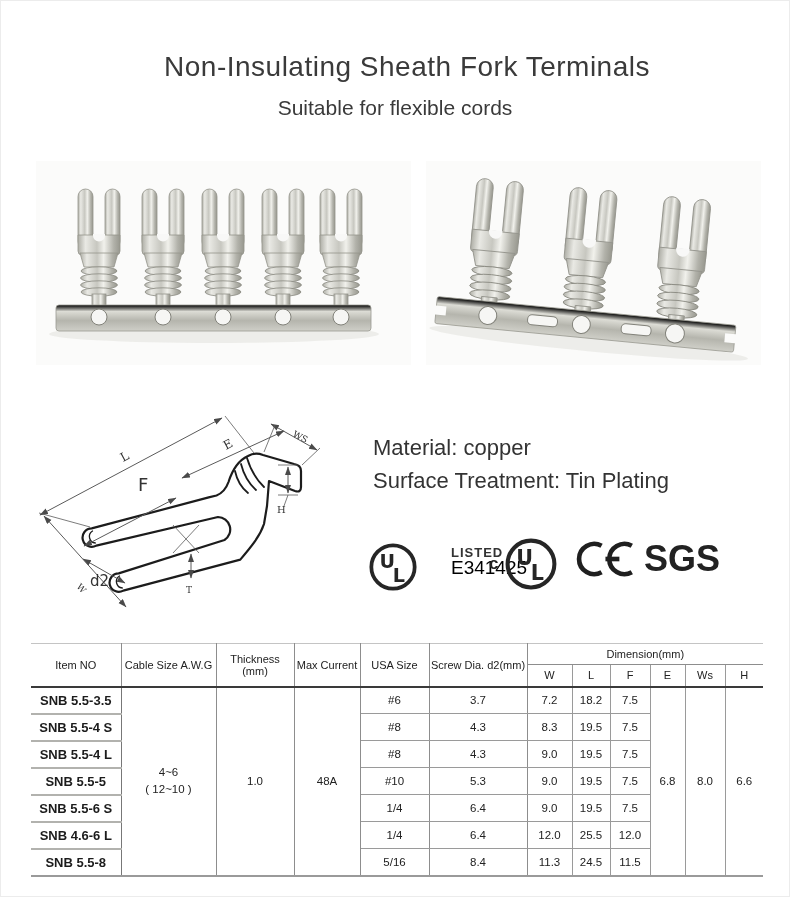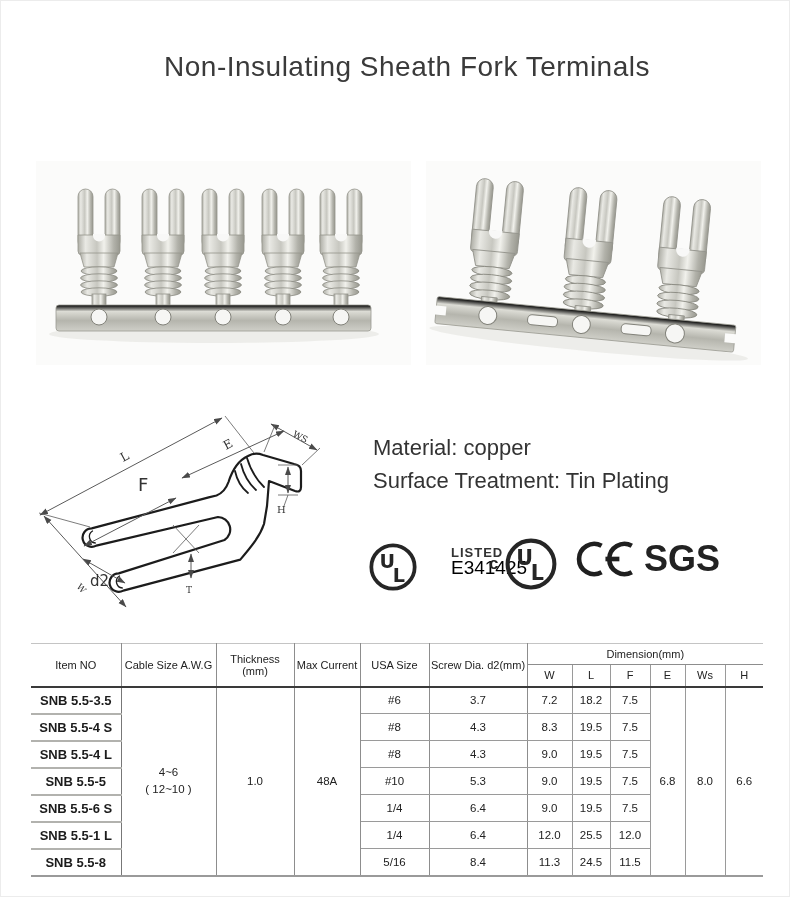--- a/index.html
+++ b/index.html
@@ -56,20 +56,21 @@
   td.sep{border-bottom:1px solid #9a9a9a;}
   tr.body-row:last-child td.sep{border-bottom:none;}
   .merged{line-height:17px;}
 </style>
 </head>
 <body>
 
 <div class="page">
 
   <h1 class="title">Non-Insulating Sheath Fork Terminals</h1>
+  <h2 class="subtitle">Suitable for flexible cords</h2>
 
   <svg class="photo left" width="375" height="204" role="img">
     <defs>
       <linearGradient id="mg" x1="0" y1="0" x2="1" y2="0">
         <stop offset="0" stop-color="#aeaea6"></stop>
           <stop offset="0.18" stop-color="#e9e9e4"></stop>
         <stop offset="0.45" stop-color="#c7c7c0"></stop>
           <stop offset="0.62" stop-color="#f1f1ec"></stop>
         <stop offset="0.85" stop-color="#b2b2aa"></stop>
           <stop offset="1" stop-color="#98988f"></stop>
@@ -311,21 +312,21 @@
       </tr>
       <tr class="body-row">
         <td class="item-c">SNB 5.5-6 S</td>
         <td class="v1 sep">1/4</td>
         <td class="v1 sep">6.4</td>
         <td class="v2 sep">9.0</td>
         <td class="v2 sep">19.5</td>
         <td class="v2 sep">7.5</td>
       </tr>
       <tr class="body-row">
-        <td class="item-c">SNB 5.5-1 L</td>
+        <td class="item-c">SNB 4.6-6 L</td>
         <td class="v1 sep">1/4</td>
         <td class="v1 sep">6.4</td>
         <td class="v2 sep">12.0</td>
         <td class="v2 sep">25.5</td>
         <td class="v2 sep">12.0</td>
       </tr>
       <tr class="body-row">
         <td class="item-c">SNB 5.5-8</td>
         <td class="v1 sep">5/16</td>
         <td class="v1 sep">8.4</td>

